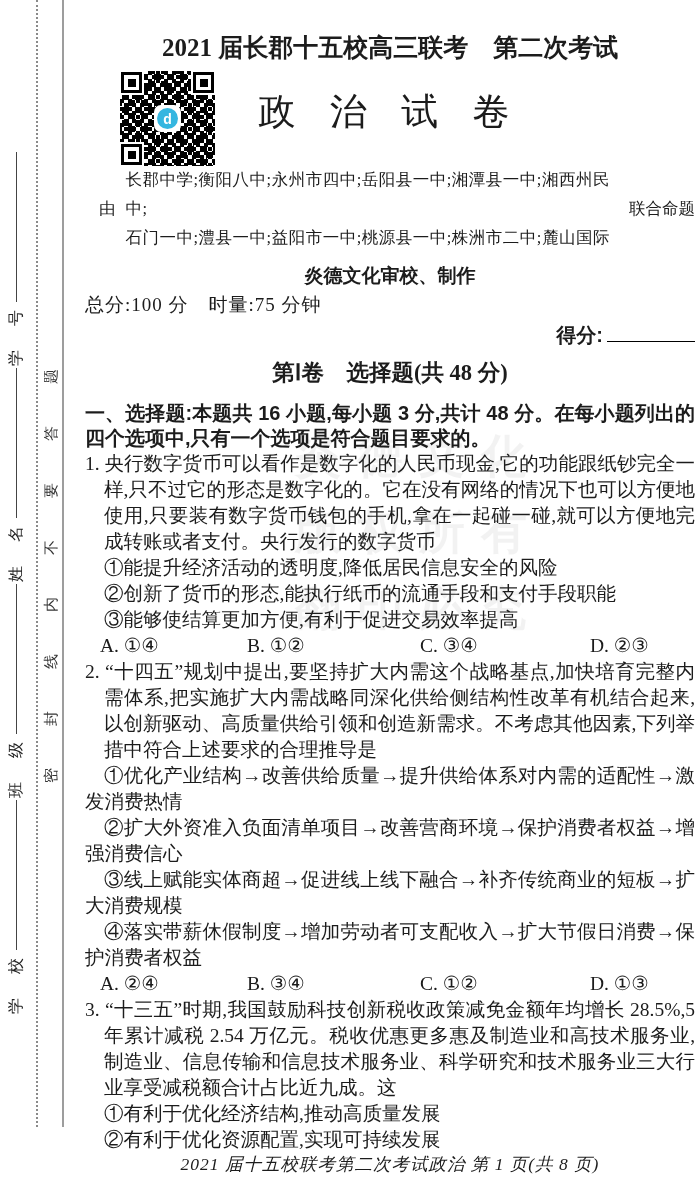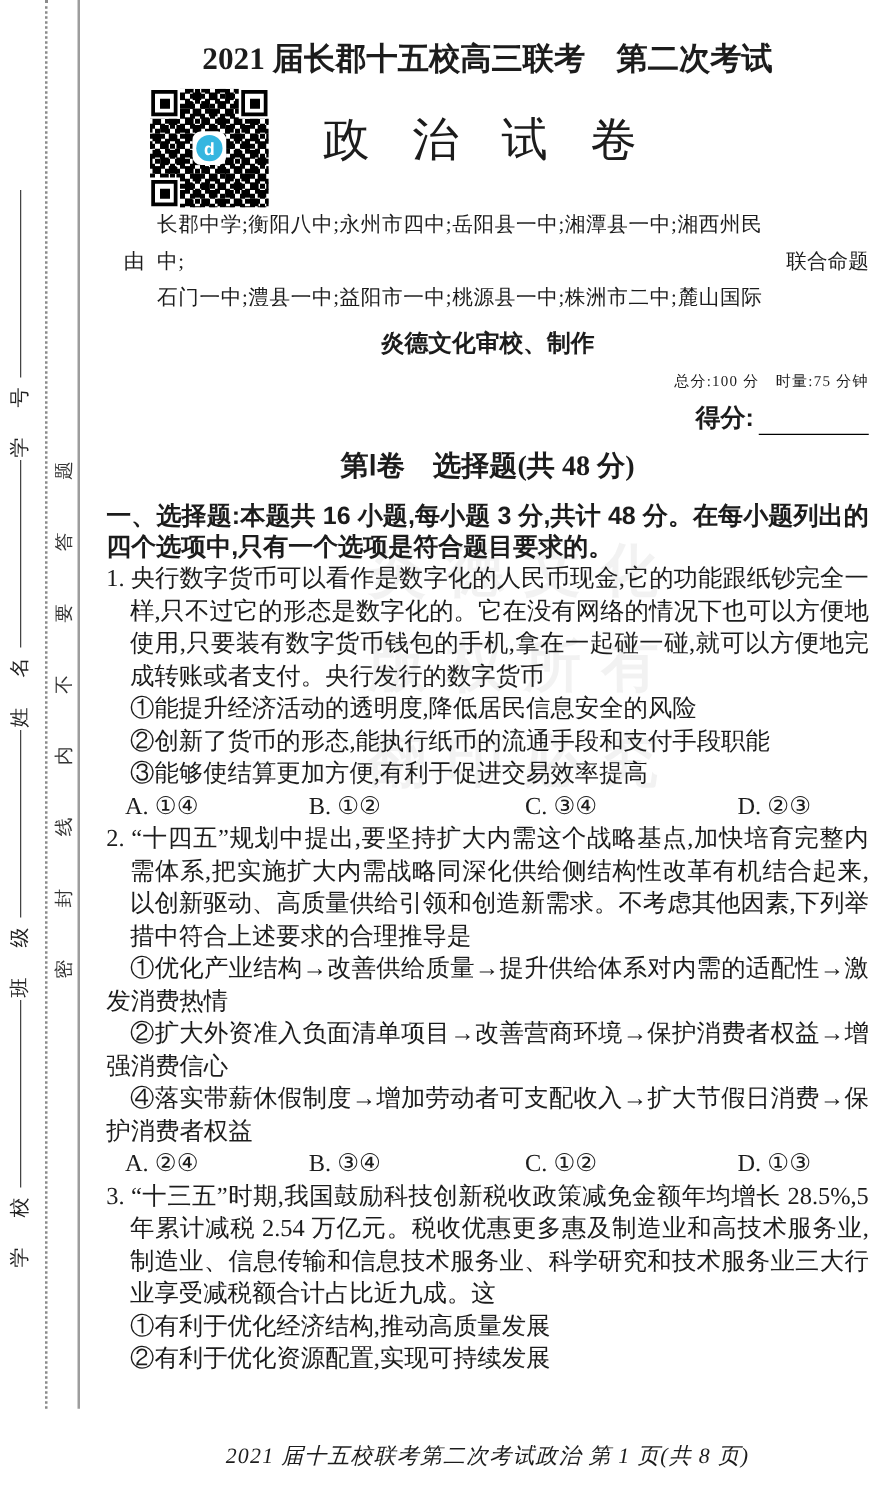--- a/index.html
+++ b/index.html
@@ -49,23 +49,23 @@
              font-family:"Liberation Sans", sans-serif; font-weight:bold; font-size:14px;
              display:flex; align-items:center; justify-content:center; }
 
   .school-block { margin-top:26px; display:flex; align-items:center; font-size:16.5px; }
   .by-label { flex:0 0 auto; margin:0 10px 0 14px; }
   .school-lines { flex:1 1 auto; text-align:left; line-height:29px; letter-spacing:0.5px; }
   .joint-label { flex:0 0 auto; margin-left:8px; white-space:nowrap; }
 
   .producer { margin-top:12px; text-align:center; font-family:"Liberation Sans", sans-serif;
               font-weight:bold; font-size:19px; line-height:23px; }
-  .score-info { margin-top:6px; text-align:right; font-size:12px; line-height:24px; letter-spacing:1px; }
+  .score-info { margin-top:6px; text-align:left; font-size:19px; line-height:24px; letter-spacing:1px; }
 
-  .score-line { margin-top:5px; display:flex; justify-content:flex-end; align-items:flex-end; height:26px; }
+  .score-line { margin-top:5px; display:flex; justify-content:flex-end; height:26px; }
   .score-label { font-family:"Liberation Sans", sans-serif; font-weight:bold; font-size:20px; }
   .score-blank { display:inline-block; width:88px; border-bottom:1.6px solid #000; height:20px; margin-left:4px; }
 
   .section-title { margin-top:10px; text-align:center; font-weight:bold; font-size:22.5px; line-height:30px; }
   .section-intro { margin-top:13px; font-family:"Liberation Sans", sans-serif; font-weight:bold;
                    font-size:20px; line-height:25px; text-align:justify; }
 
   .question { font-size:19.5px; line-height:26px; text-align:justify; }
   .q-stem { padding-left:19px; text-indent:-19px; }
   .q-num { display:inline; }
@@ -157,20 +157,21 @@
           <span>A. ①④</span>
           <span>B. ①②</span>
           <span>C. ③④</span>
           <span>D. ②③</span>
         </div>
       </div>
       <div class="question">
         <div class="q-stem"><span class="q-num">2. </span>“十四五”规划中提出,要坚持扩大内需这个战略基点,加快培育完整内需体系,把实施扩大内需战略同深化供给侧结构性改革有机结合起来,以创新驱动、高质量供给引领和创造新需求。不考虑其他因素,下列举措中符合上述要求的合理推导是</div>
         <div class="q-item">①优化产业结构→改善供给质量→提升供给体系对内需的适配性→激发消费热情</div>
         <div class="q-item">②扩大外资准入负面清单项目→改善营商环境→保护消费者权益→增强消费信心</div>
+        <div class="q-item">③线上赋能实体商超→促进线上线下融合→补齐传统商业的短板→扩大消费规模</div>
         <div class="q-item">④落实带薪休假制度→增加劳动者可支配收入→扩大节假日消费→保护消费者权益</div>
         <div class="q-choices">
           <span>A. ②④</span>
           <span>B. ③④</span>
           <span>C. ①②</span>
           <span>D. ①③</span>
         </div>
       </div>
       <div class="question">
         <div class="q-stem"><span class="q-num">3. </span>“十三五”时期,我国鼓励科技创新税收政策减免金额年均增长 28.5%,5 年累计减税 2.54 万亿元。税收优惠更多惠及制造业和高技术服务业,制造业、信息传输和信息技术服务业、科学研究和技术服务业三大行业享受减税额合计占比近九成。这</div>

